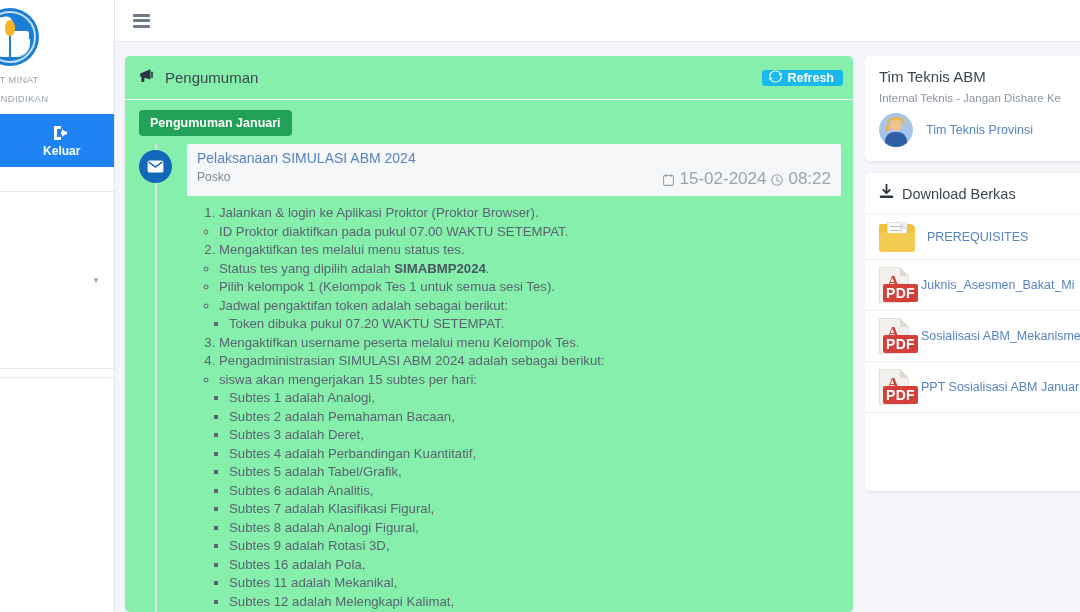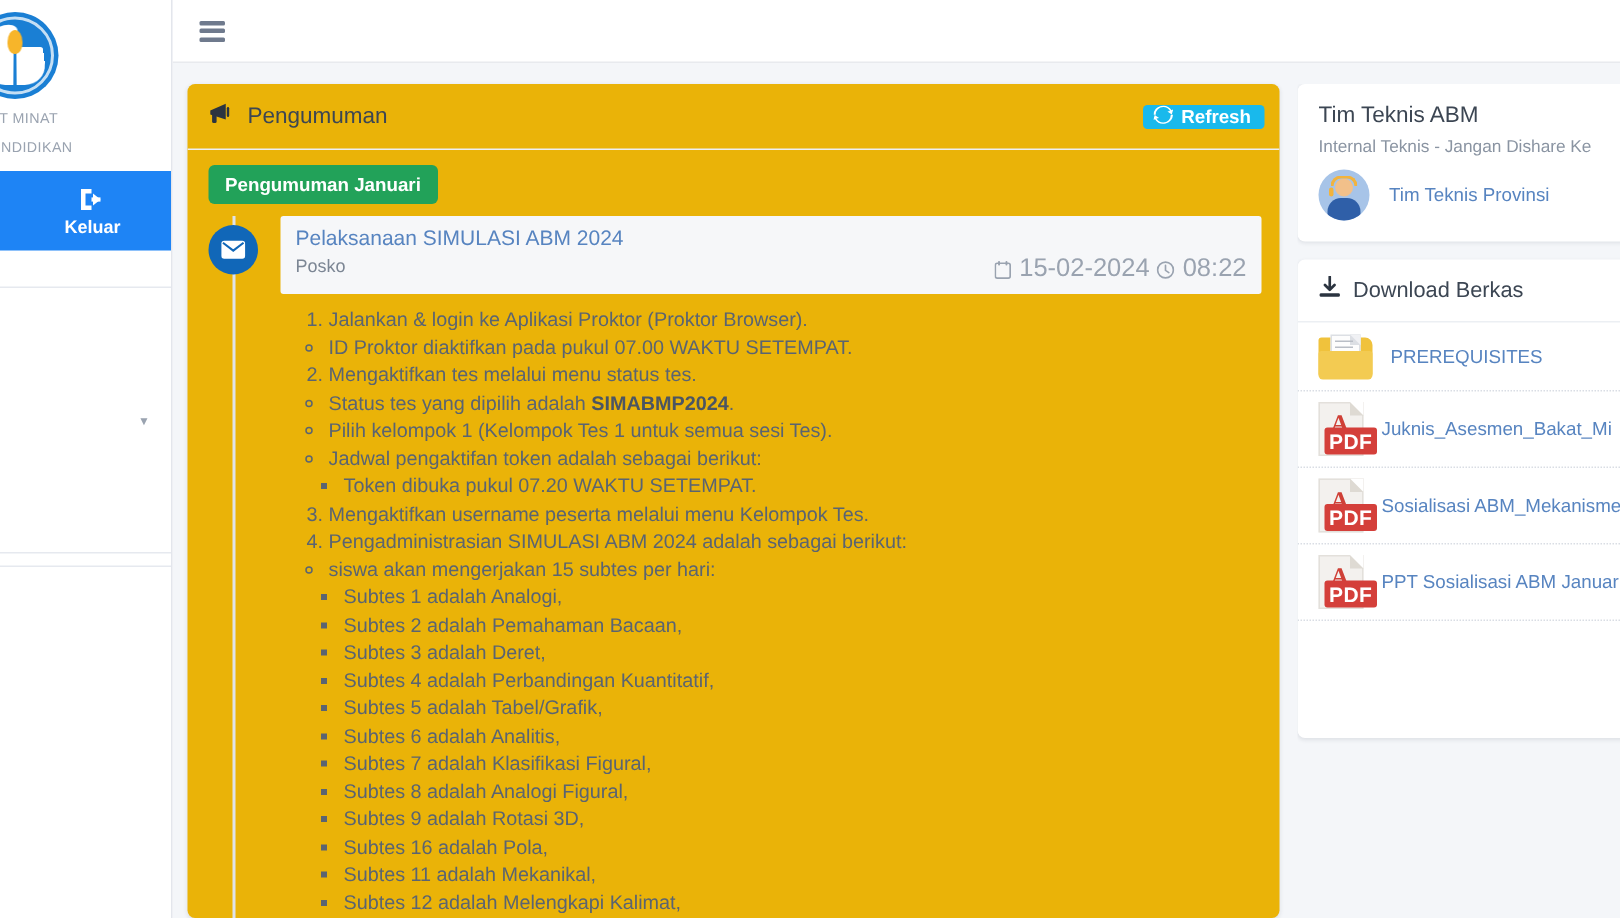--- a/index.html
+++ b/index.html
@@ -139,21 +139,21 @@
     padding: 14px 8px 0 10px;
     display: flex;
     gap: 12px;
     overflow: hidden;
   }
 
   
   #announce-card {
     width: 728px;
     flex: none;
-    background: #eab308;
+    background: #86efac;
     border-radius: 5px;
     box-shadow: 0 1px 3px rgba(30,40,60,.10);
     overflow: hidden;
     align-self: flex-start;
     max-height: 100%;
   }
   #announce-head {
     height: 44px;
     display: flex; align-items: center;
     padding: 0 10px 0 14px;

